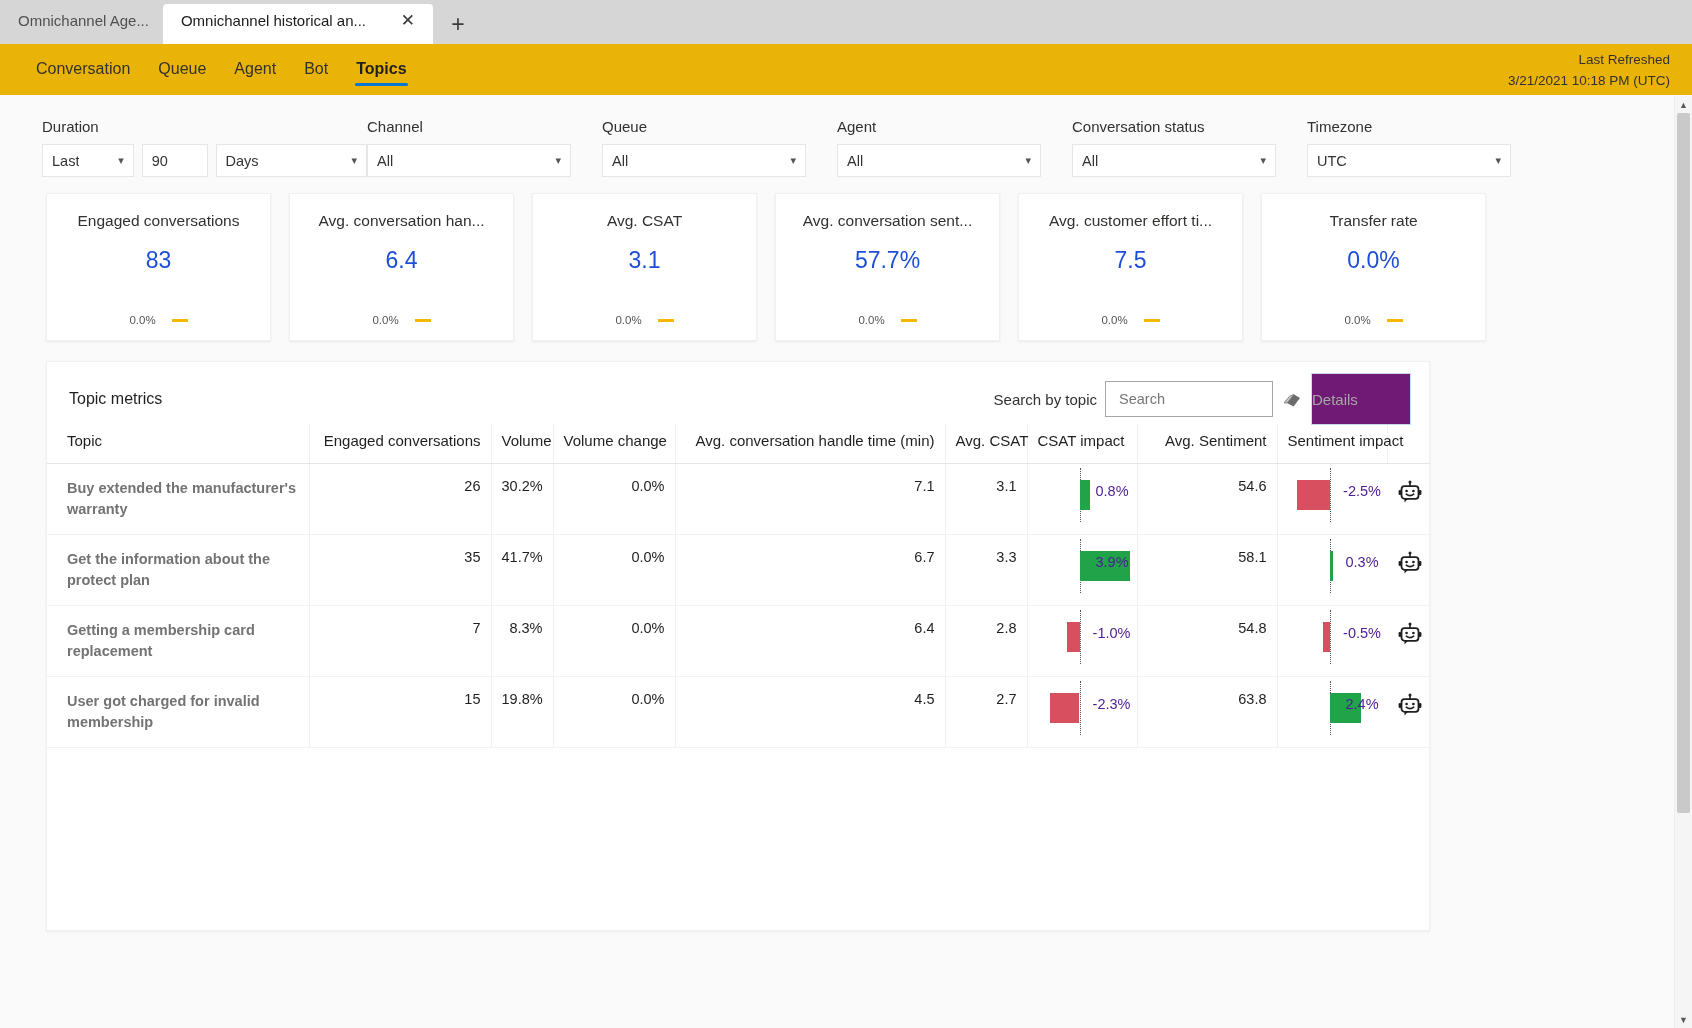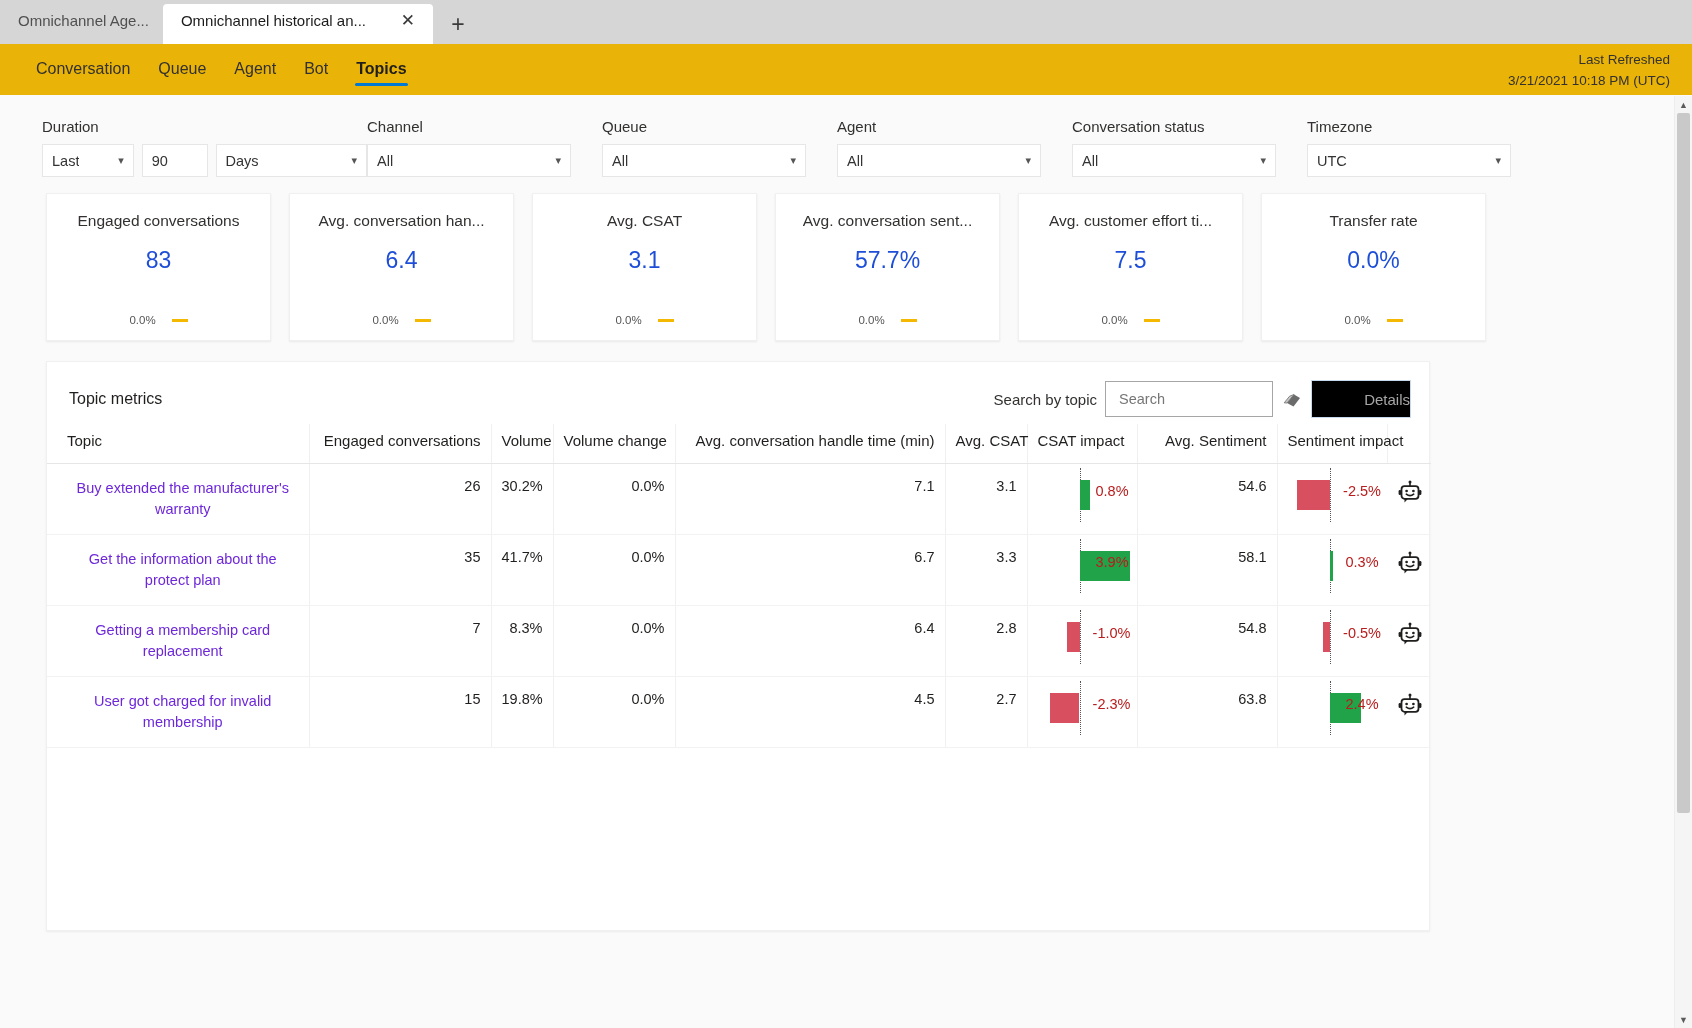--- a/index.html
+++ b/index.html
@@ -132,56 +132,57 @@
     width:168px; height:36px; border:1px solid #a6a6a6; background:#fff;
     display:flex; align-items:center; padding:0 9px 0 11px;
   }
   .search-box input{
     border:0; outline:0; flex:1; font-size:14.5px; color:#333;
     font-family:"Liberation Sans", sans-serif; background:transparent;
   }
   .search-box input::placeholder{ color:#767676; }
   .eraser{ width:22px; height:22px; cursor:pointer; }
   .details-btn{
-    width:100px; height:38px; background:#000000; border:1px solid #c7d9ec;
+    width:100px; height:52px; background:#701a75; border:1px solid #c7d9ec;
     color:#a6a6a6; font-size:15px; display:flex; align-items:center;
-    justify-content:flex-end; cursor:default;
+    justify-content:flex-start; cursor:default;
   }
 
   
   table.metrics{ border-collapse:collapse; width:100%; table-layout:fixed; }
   table.metrics th{
     font-weight:400; font-size:15px; color:#201f1e;
     padding:8px 10px 14px 10px; vertical-align:bottom;
     border-bottom:1px solid #e6e6e6; border-left:1px solid #f0f0f0;
     text-align:right; white-space:nowrap;
   }
   table.metrics th.first{ text-align:left; border-left:0; padding-left:20px; }
   table.metrics th.ctr{ text-align:left; }
   table.metrics td{
     font-size:14.5px; color:#201f1e; padding:14px 10px;
     border-bottom:1px solid #f2f2f2; border-left:1px solid #f0f0f0;
     text-align:right; vertical-align:top; height:62px;
   }
   table.metrics td.first{
-    text-align:center; border-left:0; padding-left:20px; line-height:1.45;
-    color:#6d28d9;
+    text-align:left; border-left:0; padding-left:20px; line-height:1.45;
+    color:#737373;
+    font-weight:bold;
   }
   table.metrics td.nobl{ border-left:0; }
 
   
   .divcell{ position:relative; padding:0 !important; border-left:1px solid #f0f0f0; }
   .divwrap{ position:relative; height:62px; }
   .axis{
     position:absolute; top:4px; bottom:4px; width:0;
     border-left:1px dotted #555;
   }
   .dbar{ position:absolute; top:16px; height:30px; }
   .dval{
-    position:absolute; top:19px; font-size:14.5px; color:#b91c1c;
+    position:absolute; top:19px; font-size:14.5px; color:#4c1d95;
     white-space:nowrap;
     padding-left:8px;
   }
 
   
   .boticon{ width:26px; height:26px; display:block; margin:2px auto 0; }
 
   
   .scrollbar{
     position:absolute; top:96px; right:0; width:18px; bottom:0;

